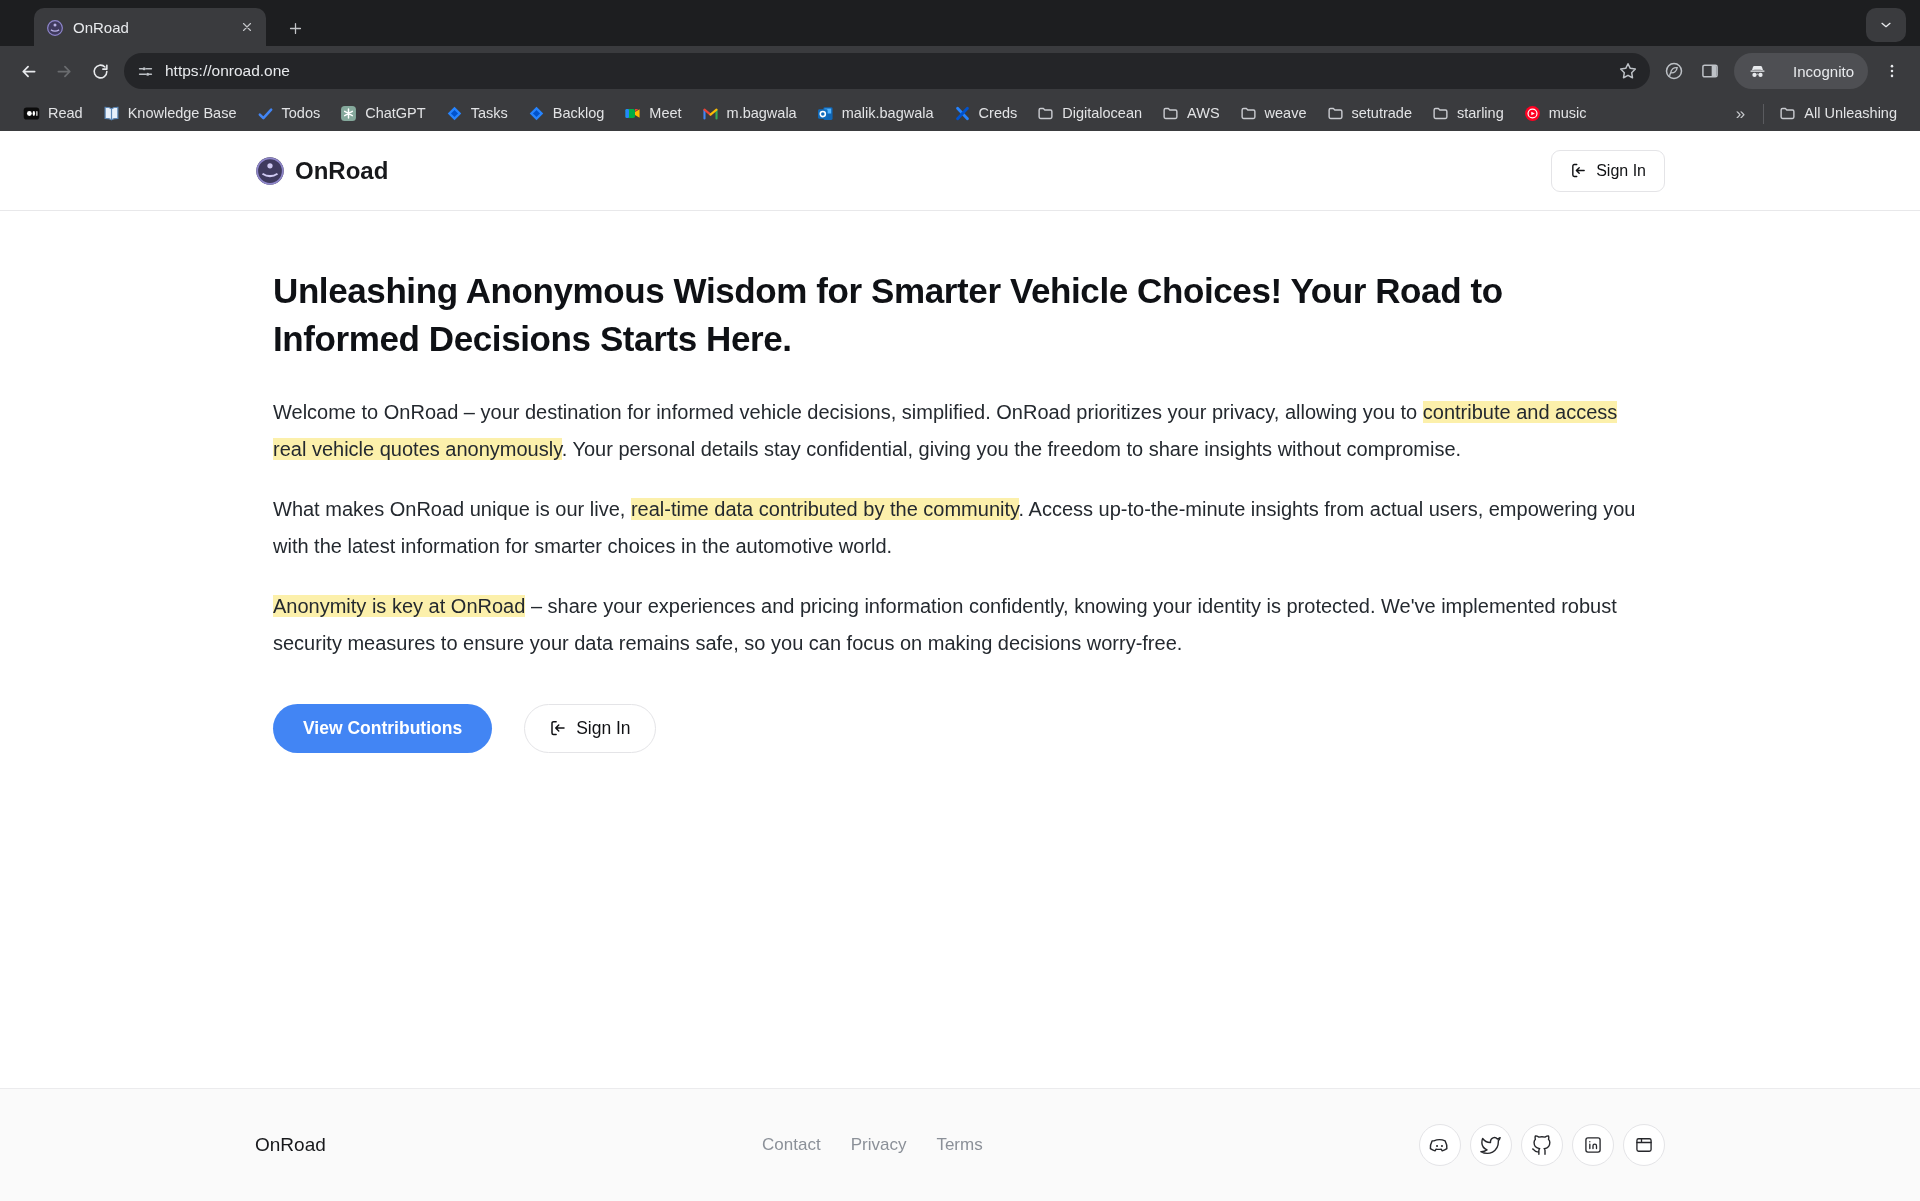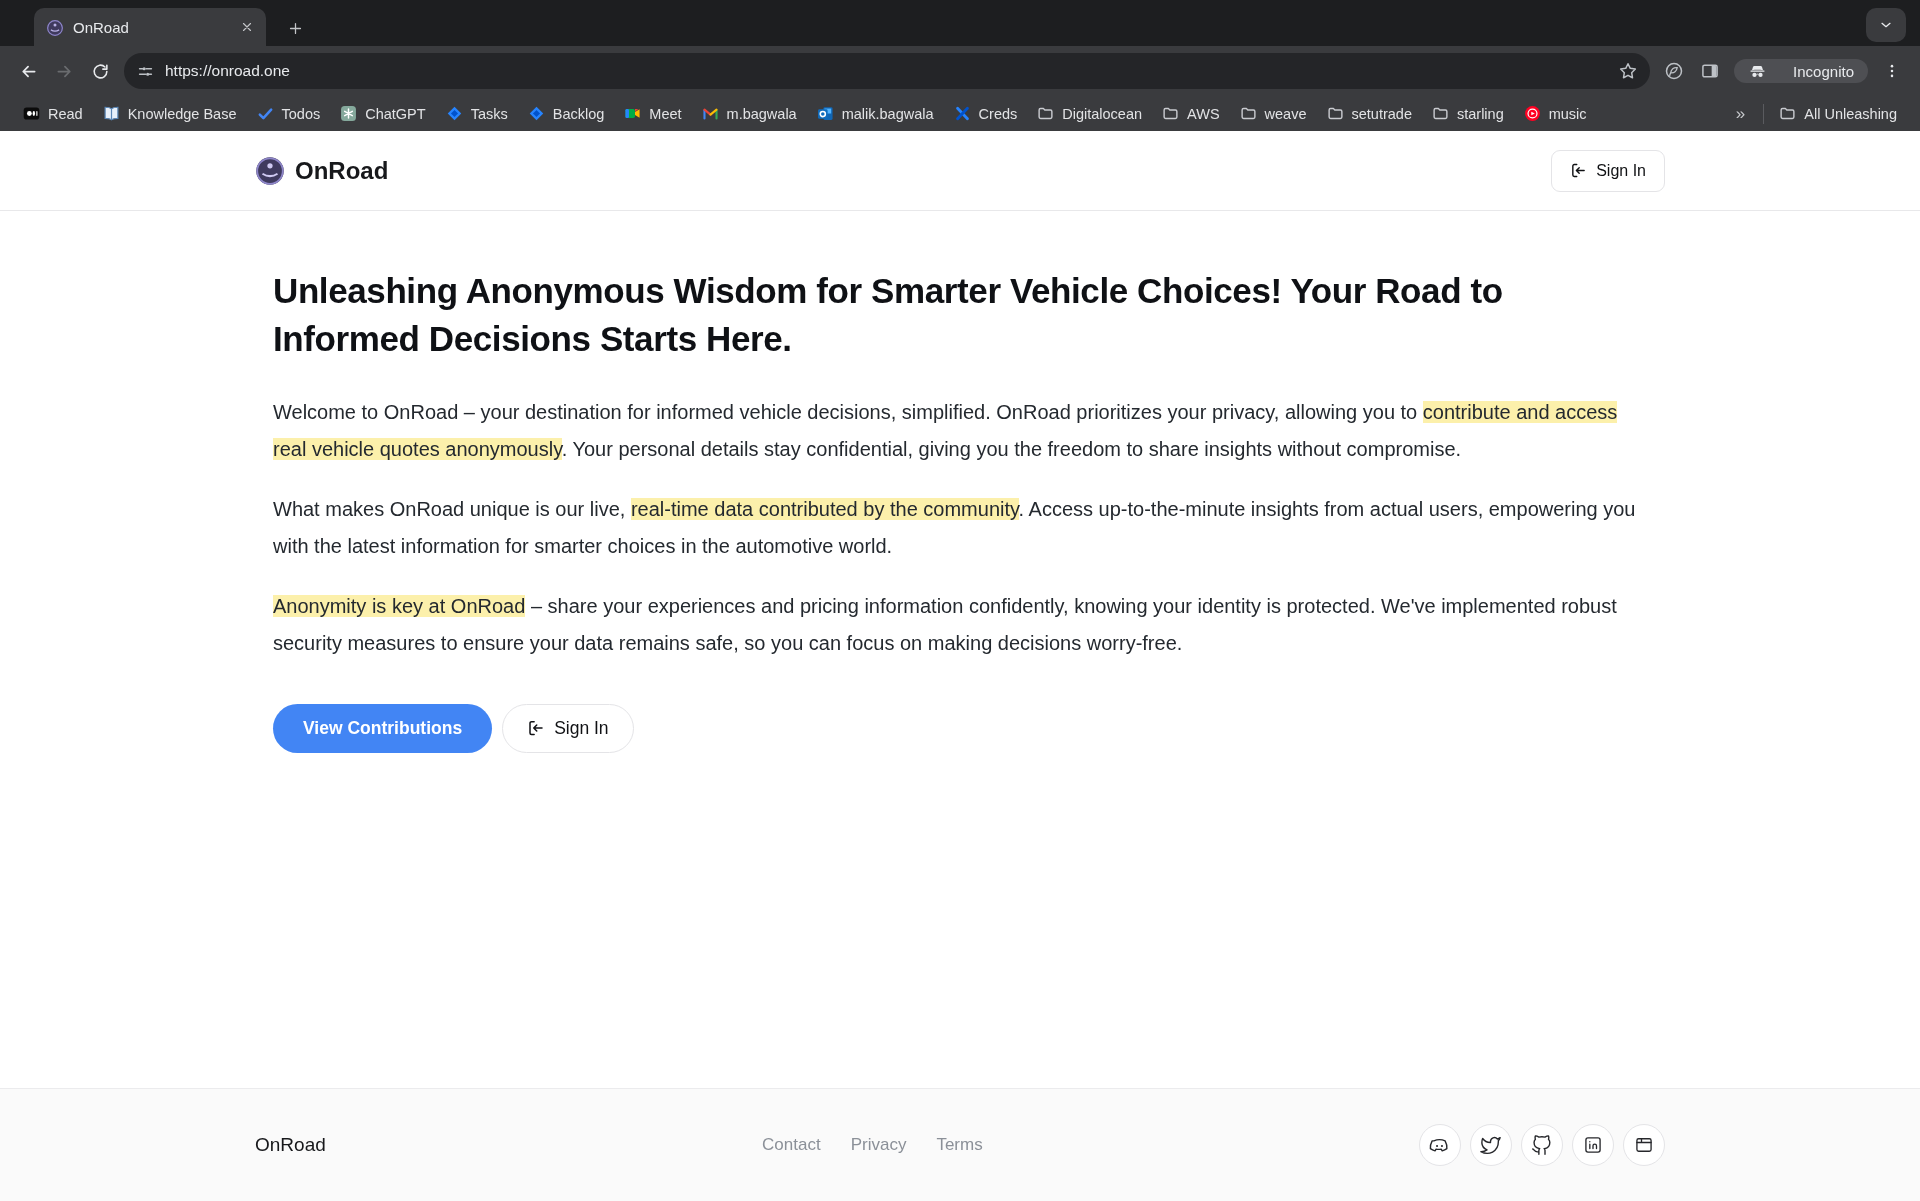--- a/index.html
+++ b/index.html
@@ -15,25 +15,25 @@
   .icon-btn { display:grid; place-items:center; border:none; background:transparent; cursor:pointer; }
   .tab-close { width:22px; height:22px; border-radius:50%; }
   .newtab { width:34px; height:34px; align-self:center; margin:10px 0 0 12px; border-radius:50%; }
   .tabsearch { position:absolute; right:14px; top:8px; width:40px; height:34px; background:#3a3b3e; border-radius:10px; }
 
   .navbar { height:50px; background:#3a3b3e; display:flex; align-items:center; padding:0 10px; }
   .nav-btn { width:36px; height:36px; border-radius:50%; }
   .omnibox { flex:1; height:36px; background:#242528; border-radius:18px; margin:0 6px;
              display:flex; align-items:center; gap:10px; padding:0 4px 0 12px; }
   .omni-url { color:#e8eaed; font-size:15.5px; flex:1; }
-  .incog-pill { height:24px; border-radius:18px; background:#4e4f53; display:flex; align-items:center;
+  .incog-pill { height:36px; border-radius:18px; background:#4e4f53; display:flex; align-items:center;
                 gap:26px; padding:0 14px; margin:0 6px; color:#e8eaed; font-size:15px; }
 
   .bookmarksbar { height:35px; background:#3a3b3e; display:flex; align-items:center; padding:0 14px; }
-  .bm-item { display:flex; align-items:center; gap:8px; padding:4px 9px; border-radius:8px;
+  .bm-item { display:flex; gap:8px; padding:4px 9px; border-radius:8px;
              color:#e2e3e5; font-size:14.5px; white-space:nowrap; cursor:pointer; }
   .bm-ico { width:17px; height:17px; display:grid; place-items:center; }
   .bm-ico svg { display:block; }
   .bm-spacer { flex:1; }
   .bm-overflow { color:#c7c9cc; font-size:17px; padding:0 12px; cursor:pointer; }
   .bm-divider { width:1px; height:20px; background:#5a5b5f; margin:0 6px; }
 
   
   .page { background:#fff; height:1070px; display:flex; flex-direction:column; }
   .site-header { height:80px; border-bottom:1px solid #e8e8ea; flex:none; display:flex; align-items:center; }
@@ -42,21 +42,21 @@
   .btn-outline { display:flex; align-items:center; gap:9px; background:#fff; border:1px solid #e4e4e7;
                  color:#101114; cursor:pointer; font-family:inherit; }
   .signin-top { height:42px; padding:0 18px; border-radius:9px; font-size:16px; font-weight:500; }
 
   .main { flex:1; }
   .hero { width:1410px; margin:0 auto; padding:44px 18px 0; }
   .hero-heading { font-size:35px; line-height:1.38; font-weight:700; color:#0f1115;
                   letter-spacing:-0.4px; margin:12px 0 30px; }
   .hero-p { font-size:20px; line-height:1.85; color:#24292f; margin:0 0 23px; }
   .hl { background:#fcf0ab; }
-  .cta-row { display:flex; align-items:center; gap:10px; margin-top:42px; }
+  .cta-row { display:flex; align-items:center; gap:32px; margin-top:42px; }
   .btn-primary { height:49px; padding:0 30px; border:none; border-radius:26px; background:#4285f4;
                  color:#fff; font-size:17.5px; font-weight:600; display:flex; align-items:center;
                  cursor:pointer; font-family:inherit; }
   .signin-cta { height:49px; padding:0 24px; border-radius:26px; font-size:17.5px; font-weight:500; }
 
   .site-footer { height:113px; background:#fafafa; border-top:1px solid #ebebed; display:flex; align-items:center; flex:none; }
   .footer-brand { font-size:19px; font-weight:500; color:#17181b; }
   .footer-links { display:flex; gap:30px; }
   .footer-link { color:#8b9098; font-size:17px; text-decoration:none; cursor:pointer; }
   .socials { display:flex; gap:9px; }

